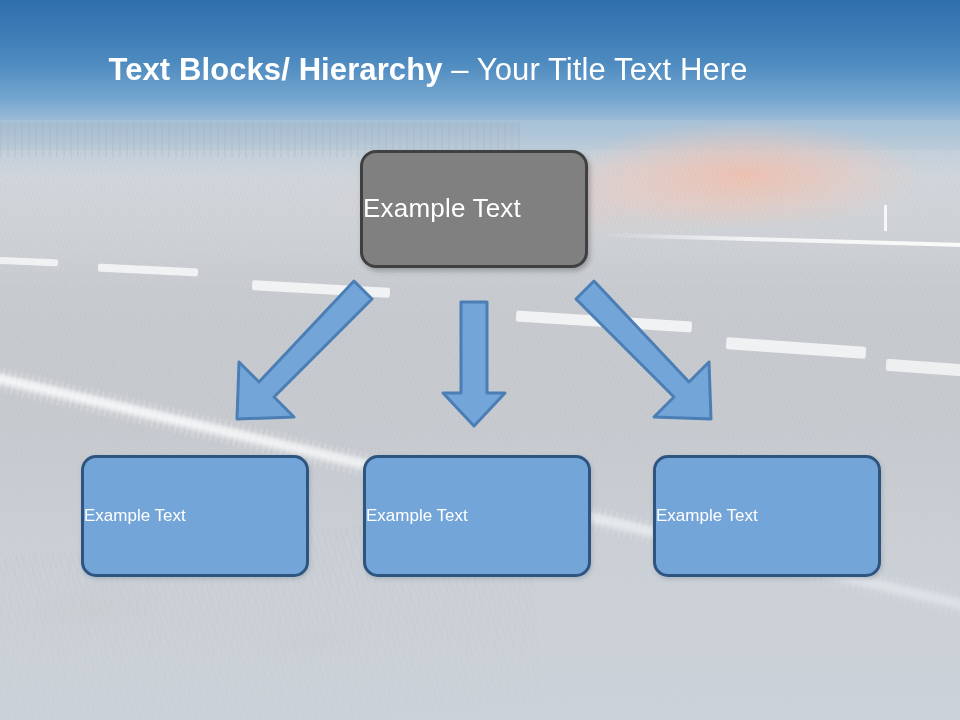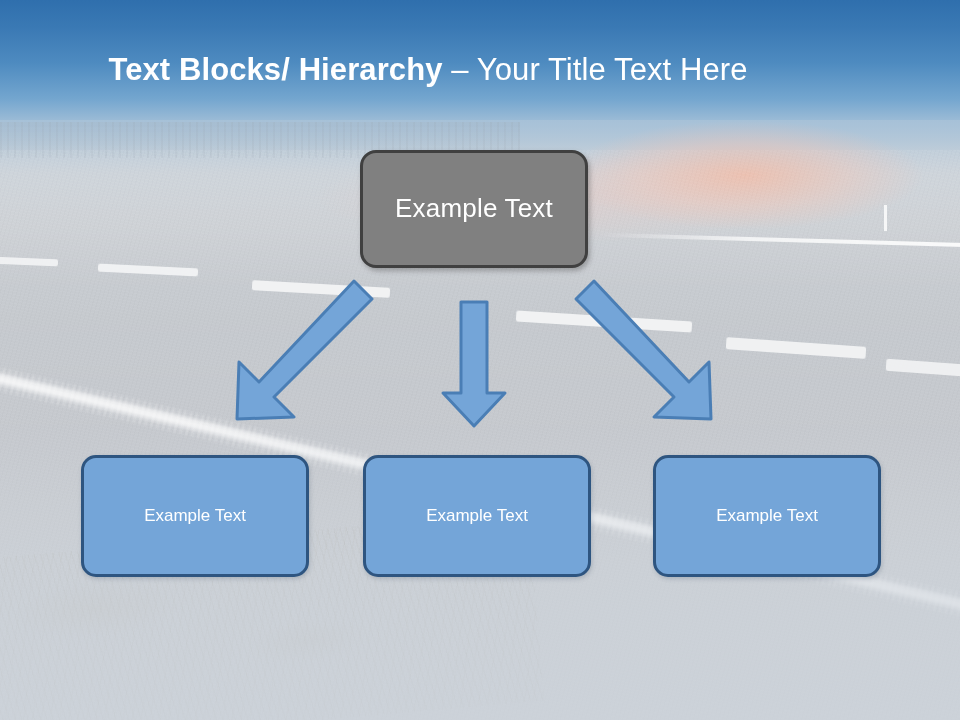--- a/index.html
+++ b/index.html
@@ -136,21 +136,21 @@
   }
   .title .strong { font-weight: bold; }
   .title .light  { font-weight: normal; }
 
   
   .node {
     position: absolute;
     box-sizing: border-box;
     display: flex;
     align-items: center;
-    justify-content: center;
+    justify-content: flex-start;
     color: #ffffff;
     border-radius: 14px;
   }
   .node-top {
     left: 360px; top: 150px; width: 228px; height: 118px;
     background: #808080;
     border: 3px solid #404040;
     border-radius: 16px;
     font-size: 26px;
     letter-spacing: .2px;

